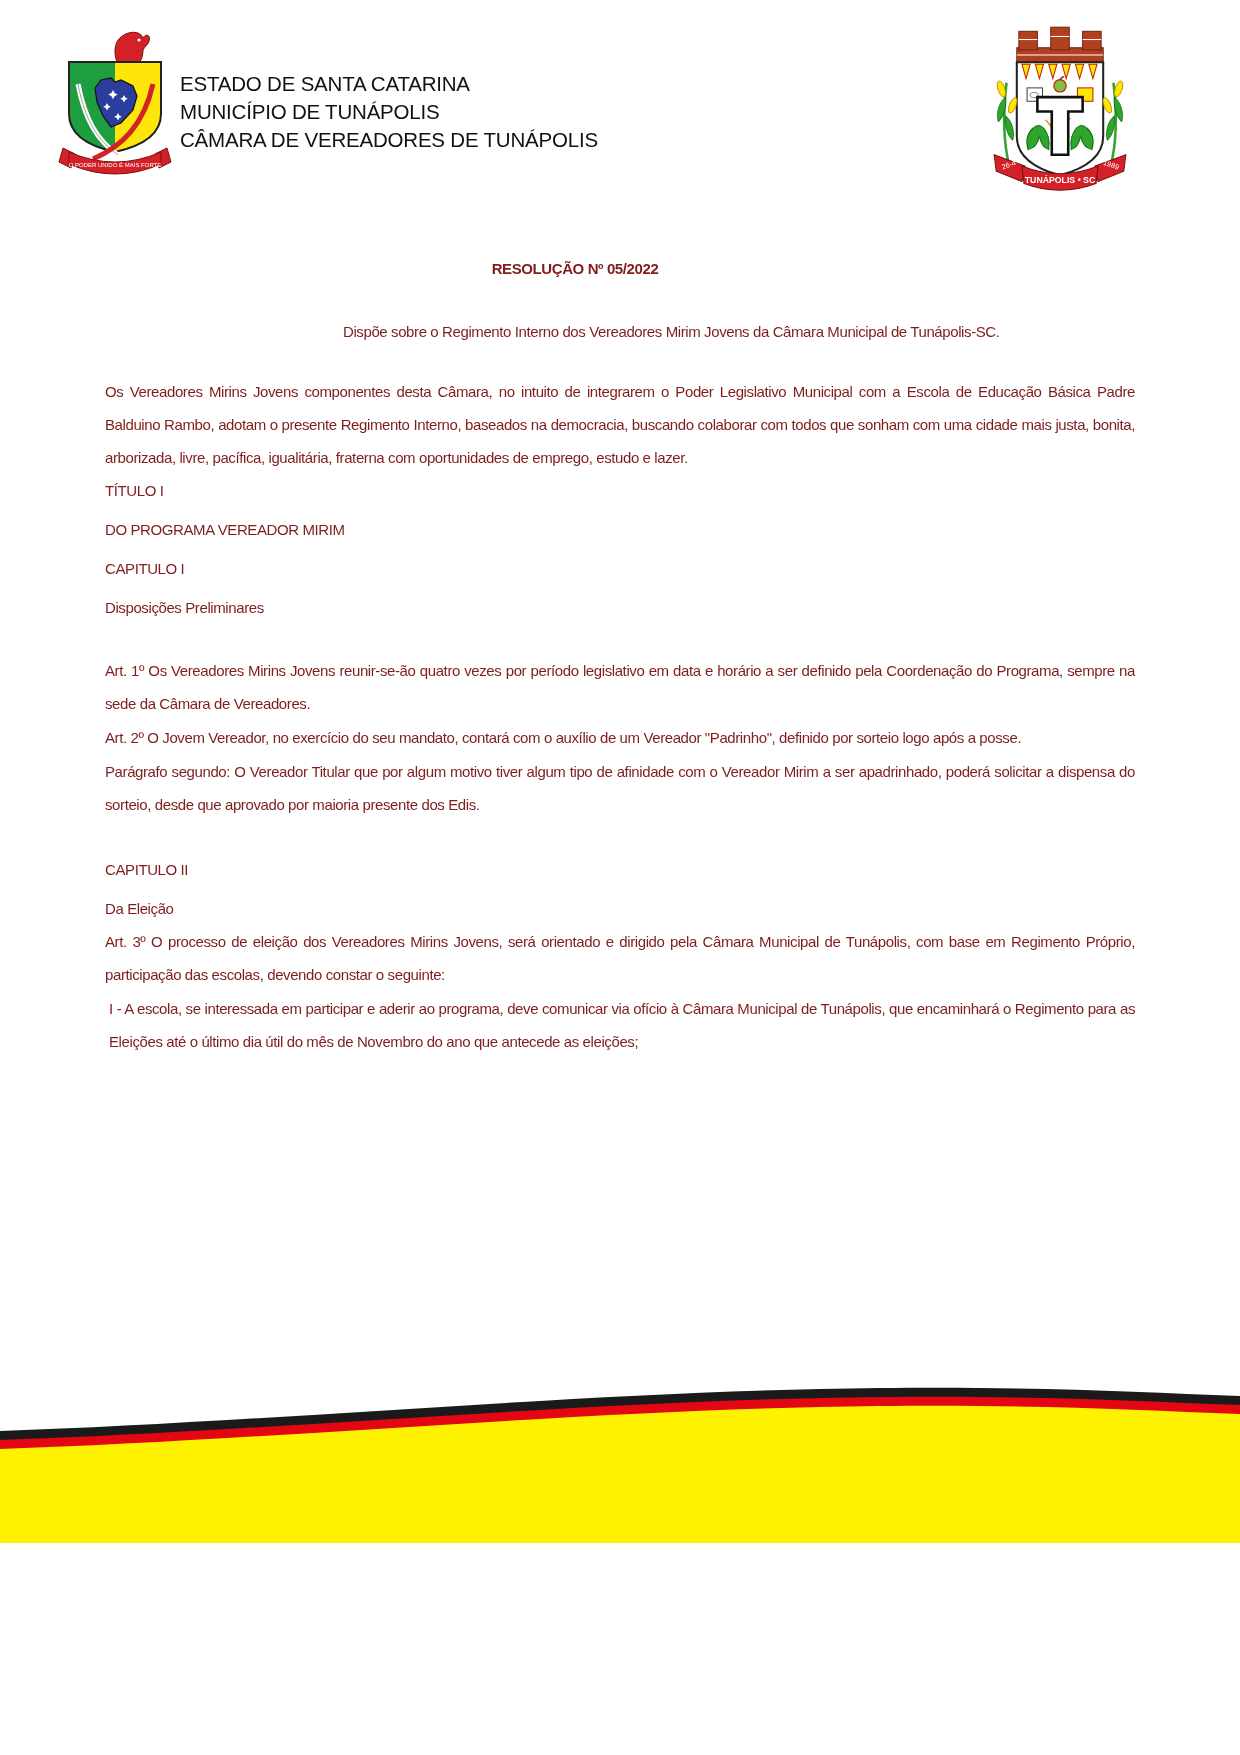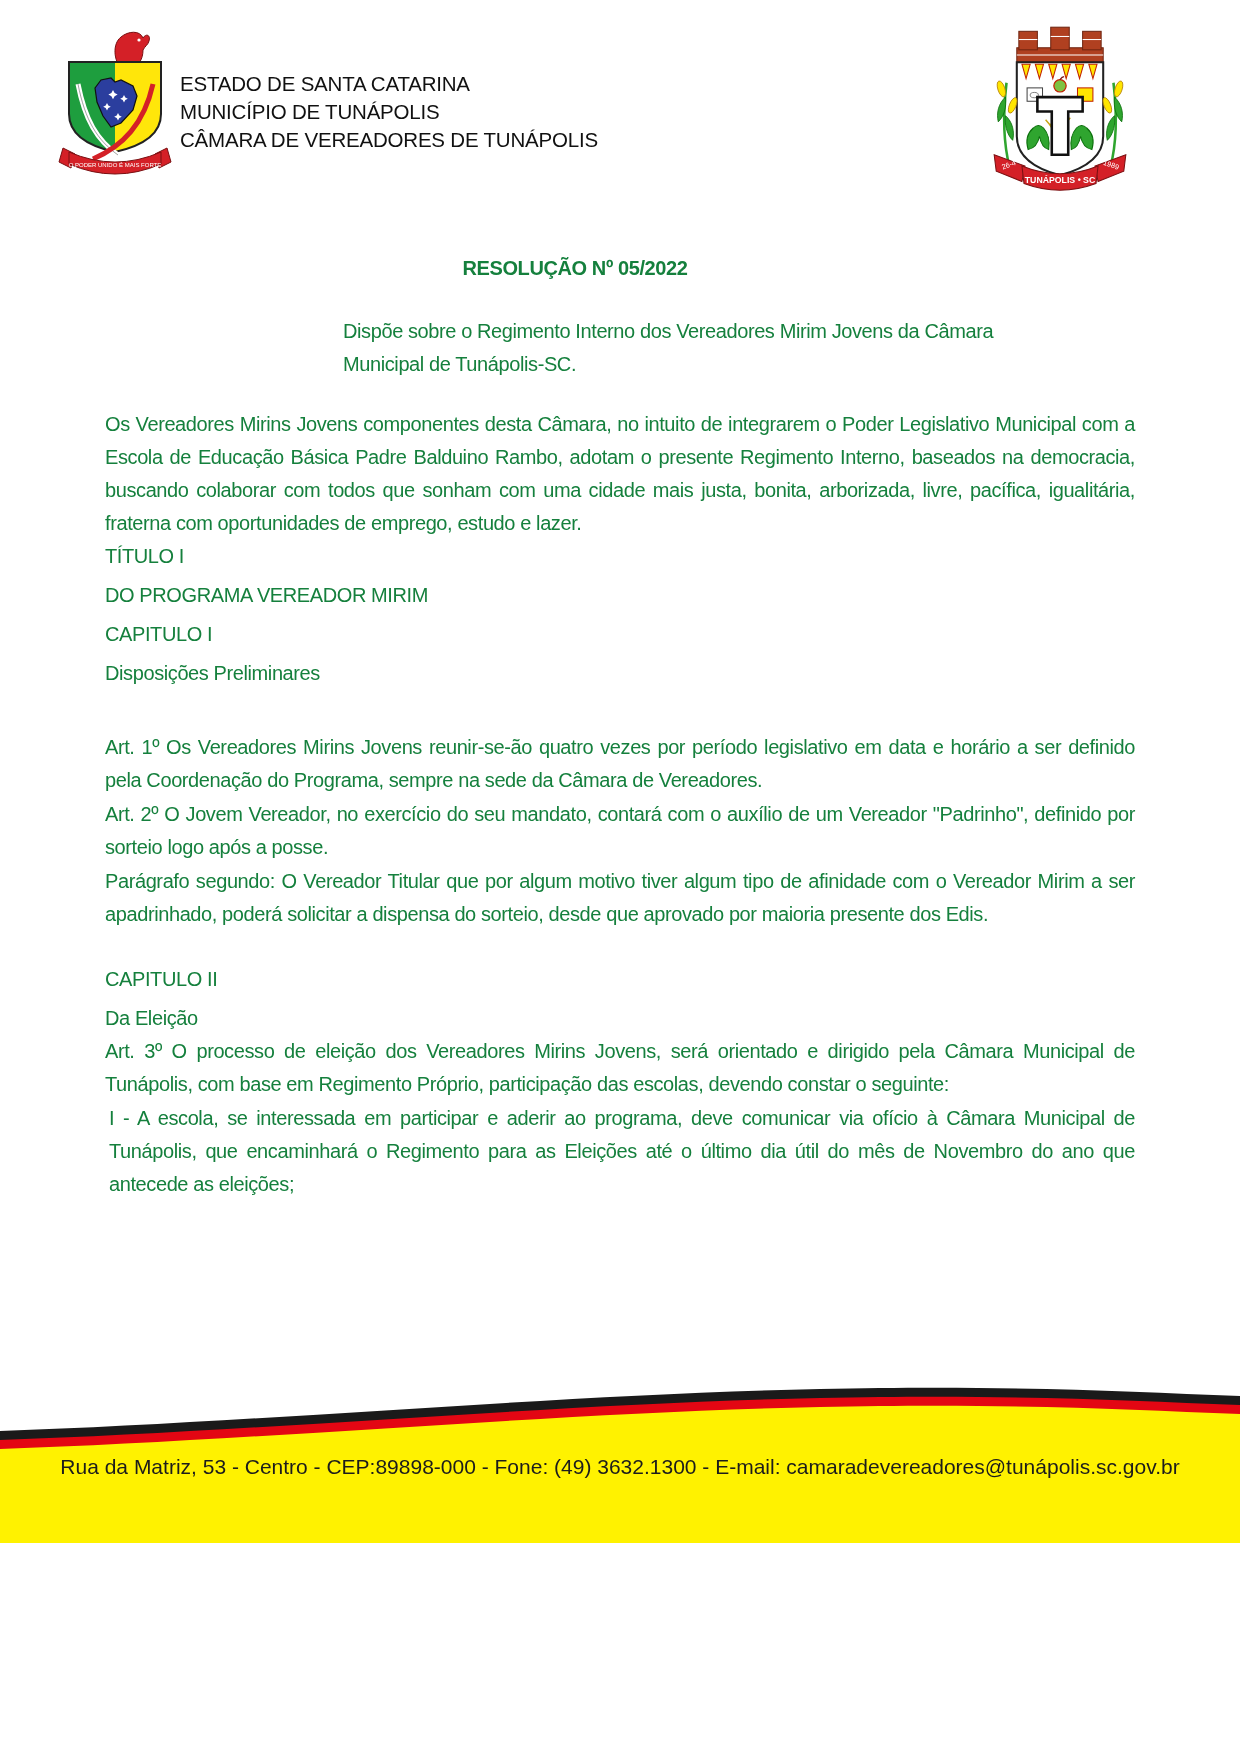--- a/index.html
+++ b/index.html
@@ -14,32 +14,32 @@
   
   .crest-left{position:absolute;left:55px;top:28px;width:120px;height:148px;}
   .crest-right{position:absolute;left:988px;top:25px;width:144px;height:170px;}
   .header-text{
     position:absolute;left:180px;top:70px;
     font-size:20.5px;line-height:28px;letter-spacing:-0.2px;color:#111;
   }
   
   .content{
     position:absolute;left:105px;top:252px;width:1030px;
-    font-size:20px;line-height:33px;letter-spacing:-0.4px;color:#15803d;
+    font-size:15px;line-height:33px;letter-spacing:-0.4px;color:#7f1d1d;
   }
   .doc-title{font-weight:bold;text-align:center;padding-right:90px;margin:0 0 30px 0;}
   .epigraph{margin:0 0 27px 238px;width:700px;text-align:left;}
   .para{text-align:justify;margin:0 0 1px 0;}
   .preamble{margin-bottom:0;}
   .h-center{text-align:left;padding-right:90px;margin:0 0 6px 0;}
   .h-last{margin-bottom:0;}
   .item-first{padding-left:4px;}
   .par2{margin-bottom:32px;}
   .da-eleicao{}
-  .disposicoes{margin-bottom:41px;}
+  .disposicoes{margin-bottom:30px;}
   
   .footer{position:absolute;left:0;bottom:0;width:1240px;height:160px;}
   .footer svg{display:block;}
   .footer-address{
     position:absolute;left:0;top:72px;width:1240px;
     text-align:center;font-size:21px;letter-spacing:0;color:#1c1c1c;
   }
 </style>
 </head>
 <body>
@@ -178,16 +178,15 @@
     <p class="para">Art. 3º O processo de eleição dos Vereadores Mirins Jovens, será orientado e dirigido pela Câmara Municipal de Tunápolis, com base em Regimento Próprio, participação das escolas, devendo constar o seguinte:</p>
     <p class="para item-first">I - A escola, se interessada em participar e aderir ao programa, deve comunicar via ofício à Câmara Municipal de Tunápolis, que encaminhará o Regimento para as Eleições até o último dia útil do mês de Novembro do ano que antecede as eleições;</p>
   </div>
 
   <div class="footer">
     <svg viewBox="0 0 1240 160" width="1240" height="160">
       <path d="M0,48 C250,40 550,12 820,6 C1000,2 1120,8 1240,13 L1240,160 L0,160 Z" fill="#1A1A1A"></path>
       <path d="M0,57 C250,49 550,21 820,15 C1000,11 1120,17 1240,22 L1240,160 L0,160 Z" fill="#E30613"></path>
       <path d="M0,66 C250,58 550,30 820,24 C1000,20 1120,26 1240,31 L1240,160 L0,160 Z" fill="#FFF200"></path>
     </svg>
-    <div class="footer-address">Rua da Matriz, 53 - Centro - CEP:89898-000 - Fone: (49) 3632.1300 - E-mail: camaradevereadores@tunápolis.sc.gov.br</div>
   </div>
 
 </div>
 
 </body></html>

